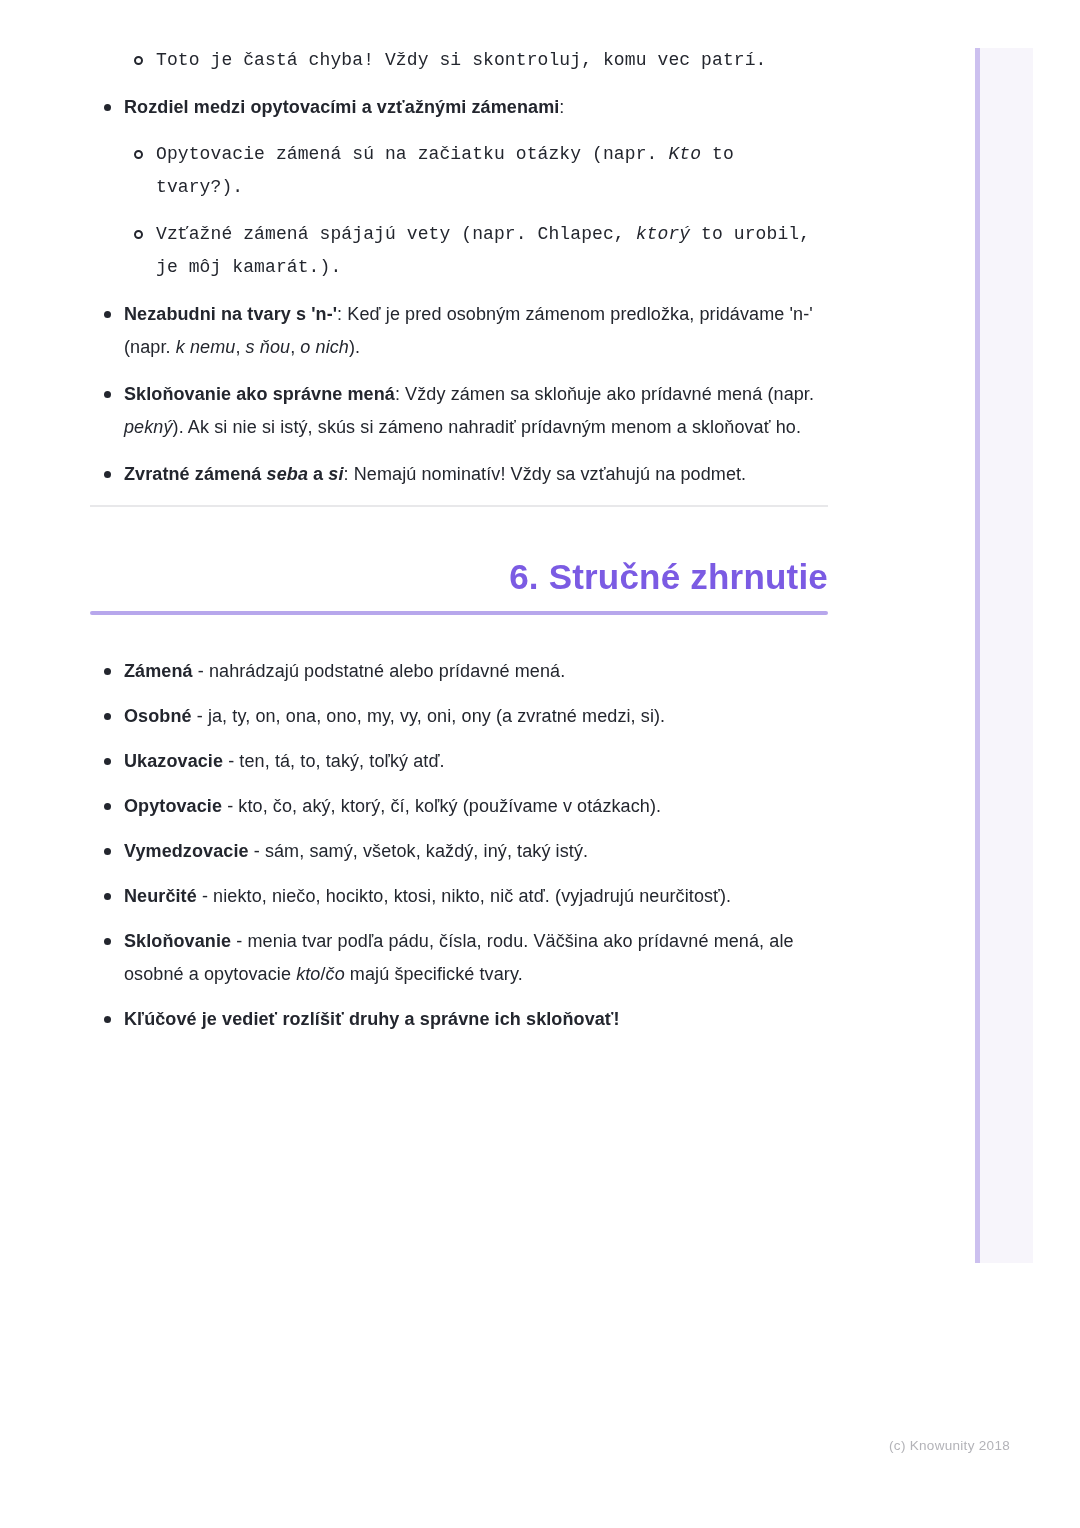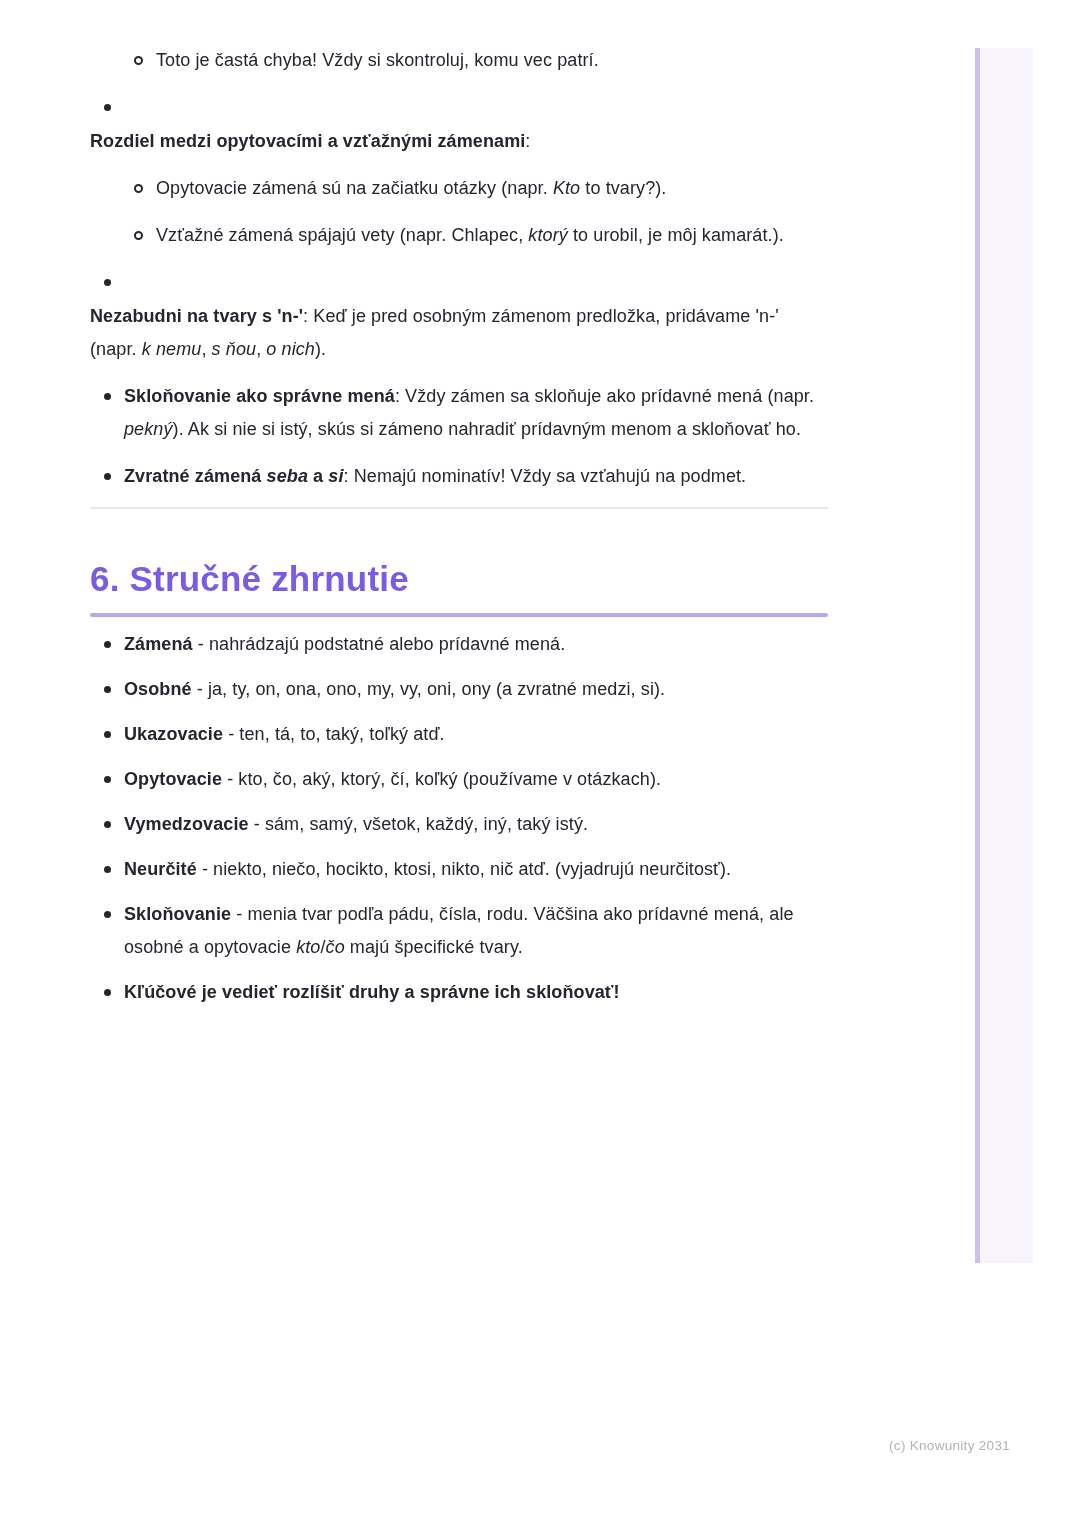--- a/index.html
+++ b/index.html
@@ -17,46 +17,46 @@
     border-left:5px solid var(--stripe-border,#ccc0ef);
   }
   .content { position:absolute; left:90px; top:44px; width:738px; }
   .nlist { list-style:none; }
   .item {
     display:flex;
     margin-bottom:14px;
     font-size:18px; line-height:33px;
     letter-spacing:0.1px;
   }
-  .item.l2 { padding-left:32px; }
-  .item.l2 + .item:not(.l2) { margin-top:10px;flex-direction:column; }
+  .item.l2 { padding-left:32px;font-family:Liberation Mono, monospace; }
+  .item.l2 + .item:not(.l2) { margin-top:10px; }
   .marker { flex:0 0 34px; }
   .dot {
     display:block; width:7px; height:7px; border-radius:50%;
     background:currentColor; margin:13px 0 0 14px;
   }
   .ring {
     display:block; width:9px; height:9px; border-radius:50%;
     border:2px solid currentColor; margin:12px 0 0 12px;
   }
   .txt { flex:1; }
   .sb { font-weight:700; }
   .si { font-style:italic; }
   .divider { height:2px; background:var(--divider,#e8e8ea); margin-top:10px; }
   .title {
     margin-top:48px;
     font-size:35px; line-height:44px; font-weight:700;
-    color:var(--accent,#7b5be3); letter-spacing:0.2px;
+    color:var(--accent,#7b5be3); letter-spacing:0.2px;text-align:right;
   }
   .underline {
     height:4px; border-radius:2px;
     background:var(--heading-underline,#b7a7ec);
     margin-top:12px;
   }
-  .summary { margin-top:11px; }
+  .summary { margin-top:40px; }
   .summary .item { margin-bottom:12px; }
   .footer {
     position:absolute; top:1438px; right:70px;
     font-size:13.5px; letter-spacing:0.3px;
     color:var(--footer-text,#b3b3b8);
   }
 </style>
 </head>
 <body>
 
@@ -158,13 +158,13 @@
       </li>
       <li class="item">
         <span class="marker">
           <span class="dot"></span>
         </span>
         <span class="txt"><span class="sb">Kľúčové je vedieť rozlíšiť druhy a správne ich skloňovať!</span></span>
       </li>
     </ul>
 </main>
 
-<div class="footer">(c) Knowunity 2031</div>
+<div class="footer">(c) Knowunity 2018</div>
 
 </body></html>

